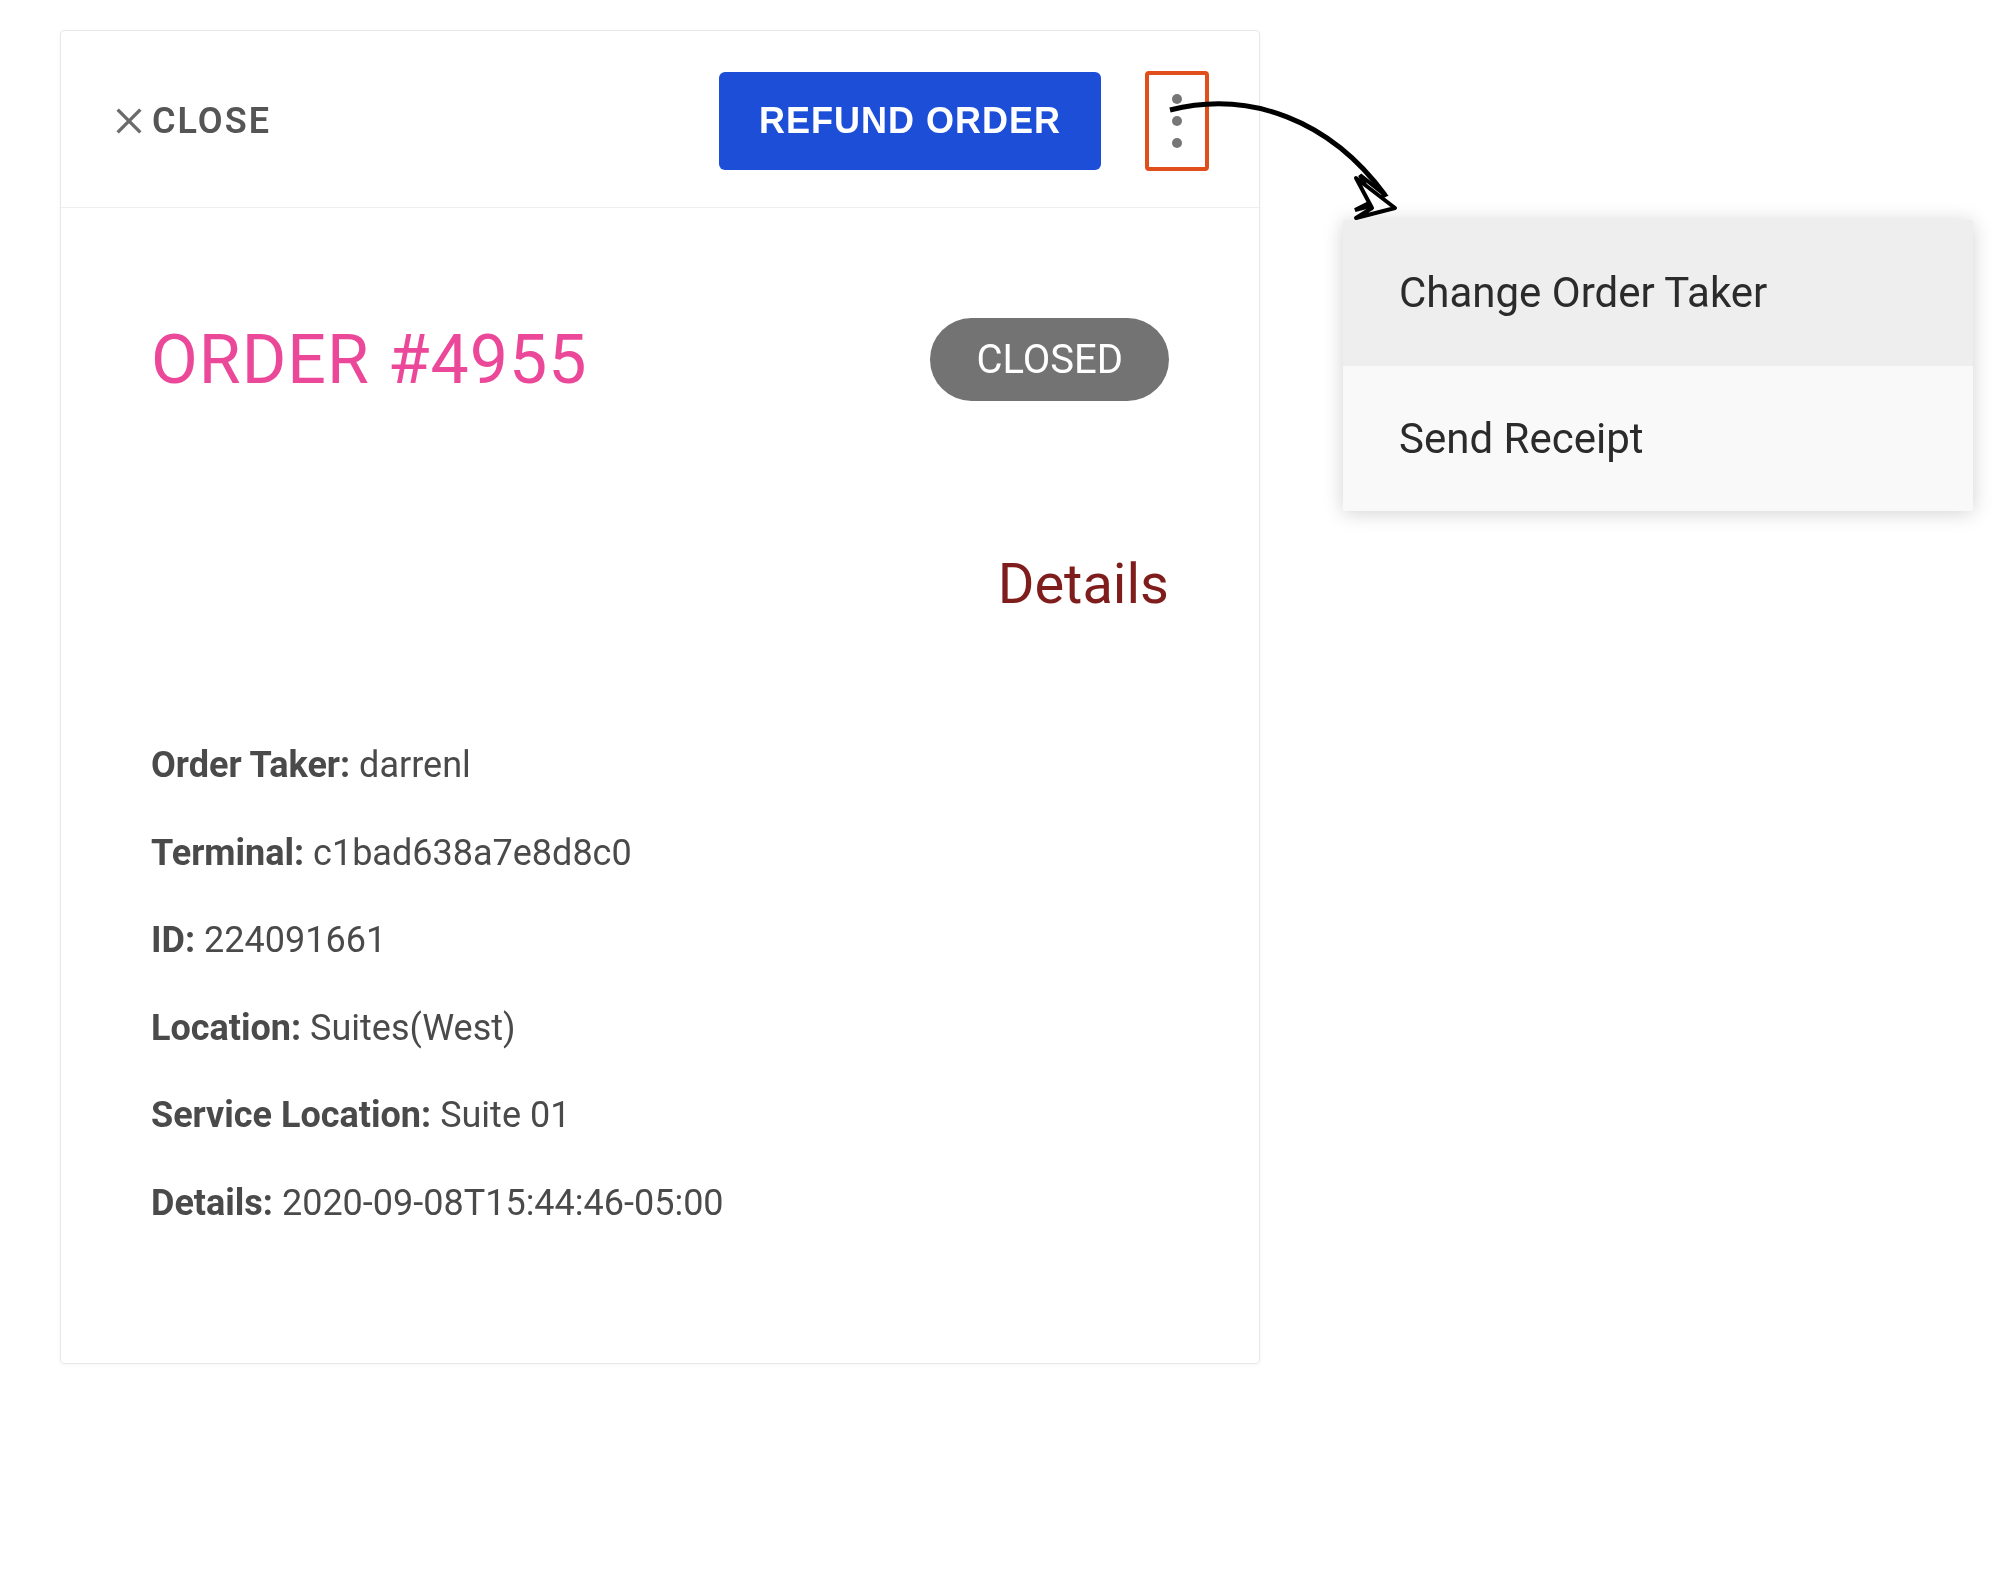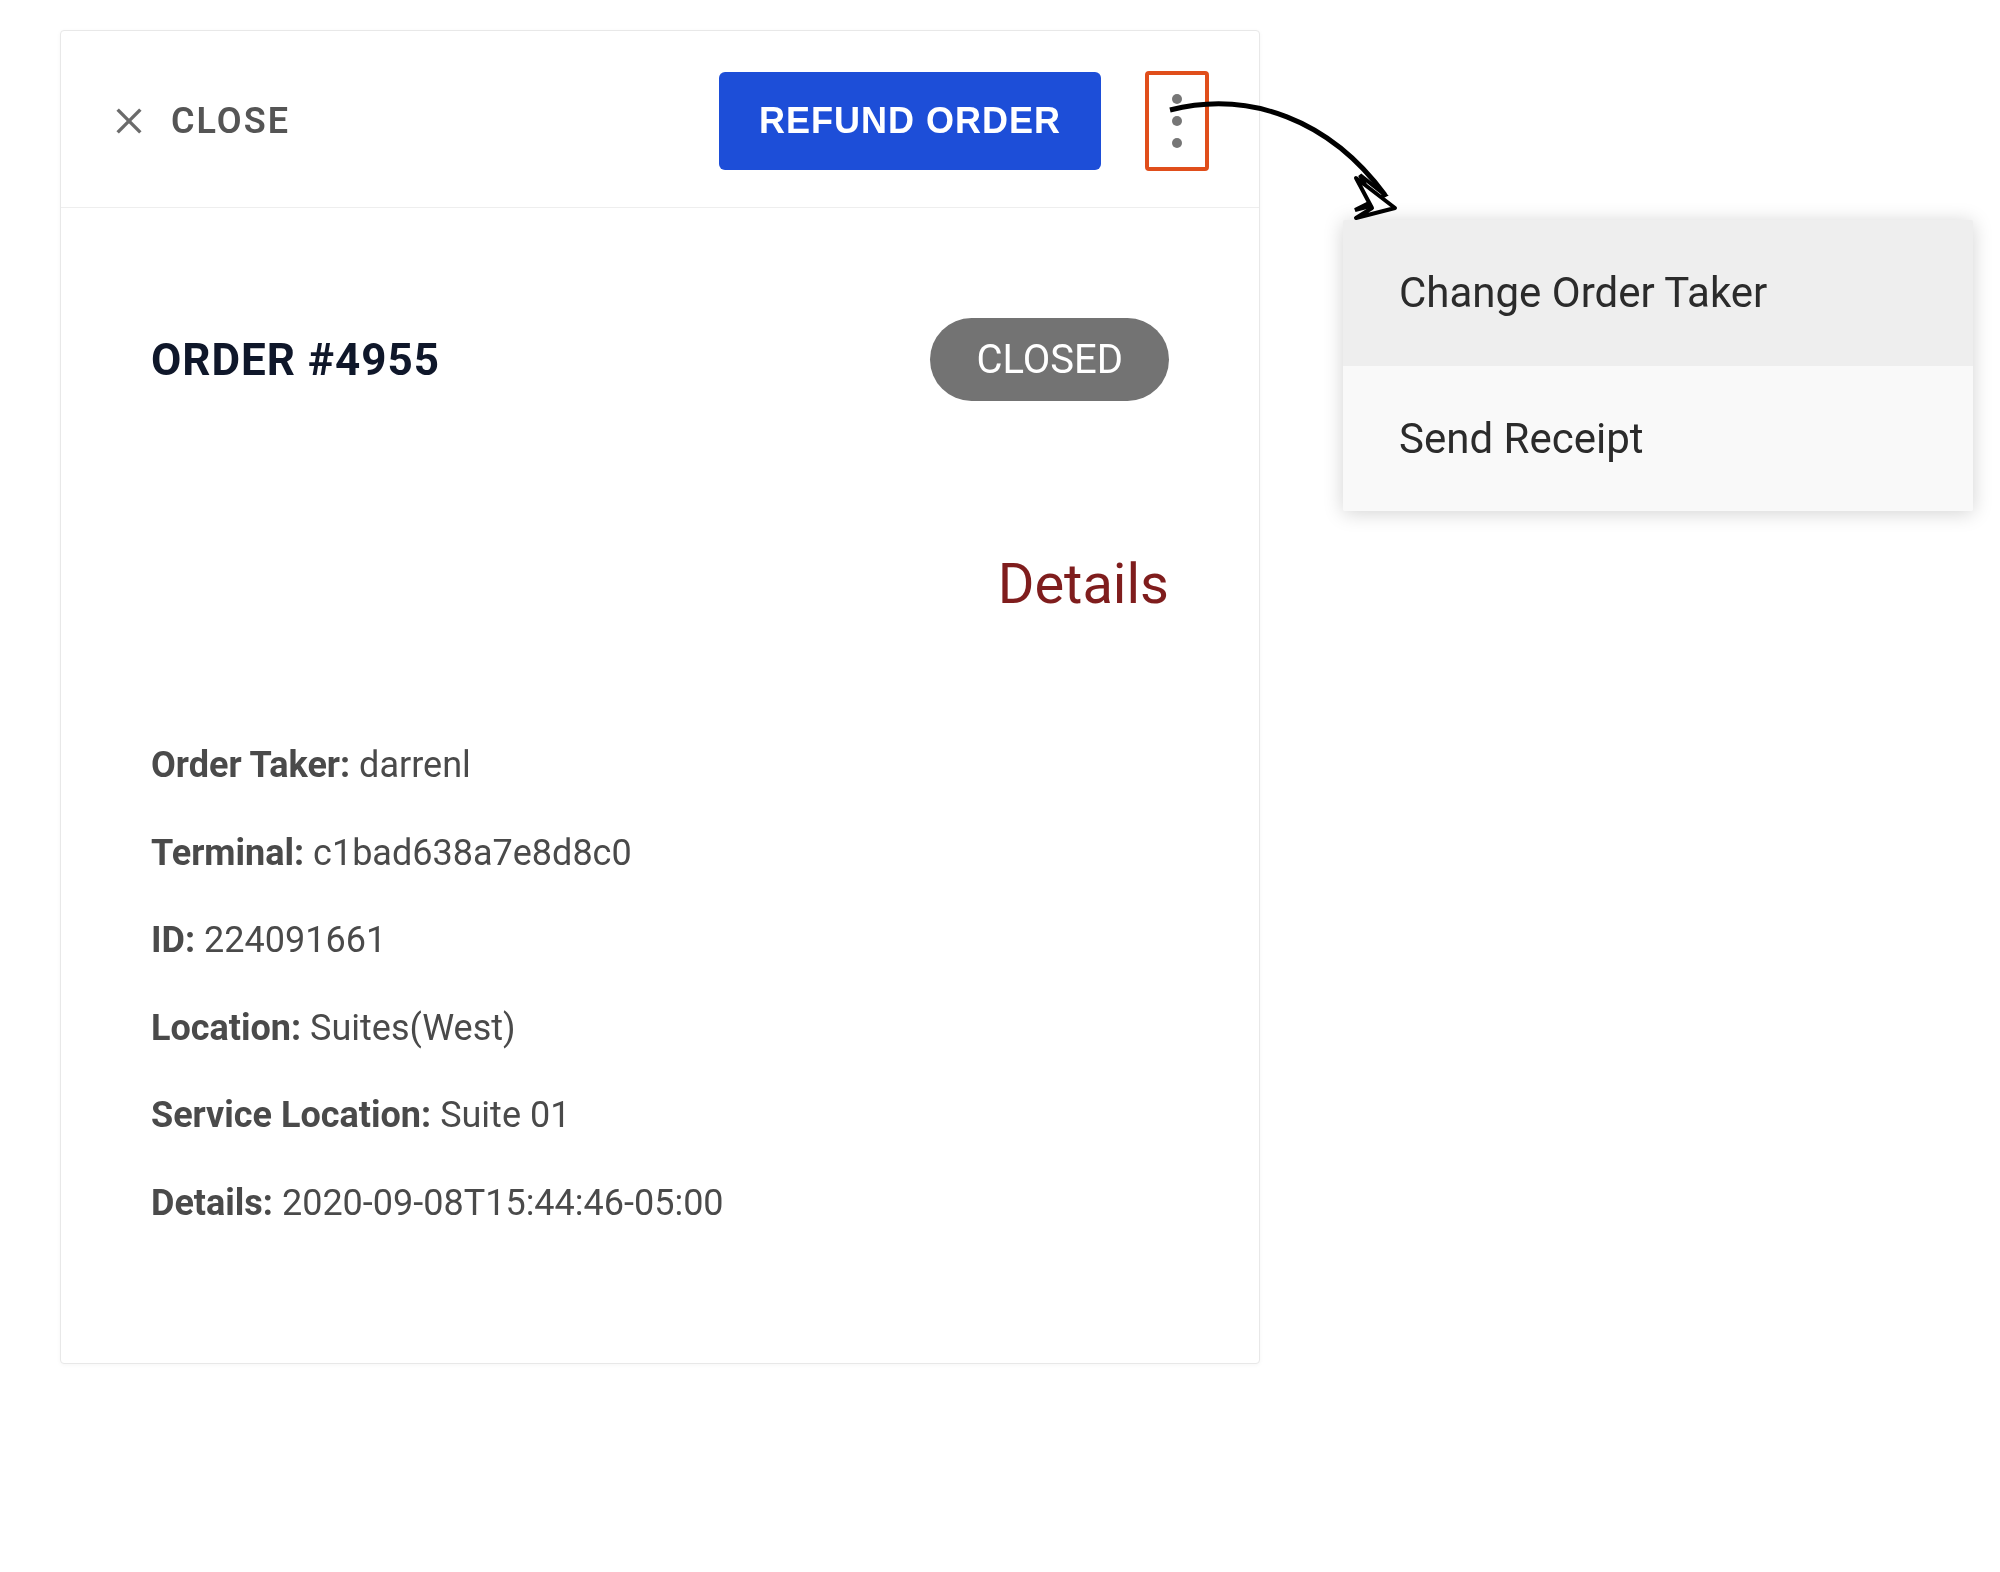--- a/index.html
+++ b/index.html
@@ -26,21 +26,21 @@
   }
   .panel-header {
     display: flex;
     align-items: center;
     padding: 40px 50px 36px 50px;
     border-bottom: 1px solid #eee;
   }
   .close-btn {
     display: inline-flex;
     align-items: center;
-    gap: 24px;
+    gap: 5px;
     cursor: pointer;
     color: #555;
   }
   .close-btn .x {
     width: 36px;
     height: 36px;
     display: inline-flex;
     align-items: center;
     justify-content: center;
   }
@@ -82,24 +82,24 @@
     background: #767676;
     border-radius: 50%;
   }
   .order-row {
     display: flex;
     align-items: center;
     justify-content: space-between;
     padding: 110px 90px 0 90px;
   }
   .order-title {
-    font-size: 44px;
-    font-weight: 700;
+    font-size: 68px;
+    font-weight: 400;
     letter-spacing: 1px;
-    color: #0f172a;
+    color: #ec4899;
   }
   .status-badge {
     background: #737373;
     color: #fff;
     font-size: 40px;
     font-weight: 400;
     padding: 18px 46px;
     border-radius: 999px;
   }
   .details-heading {

